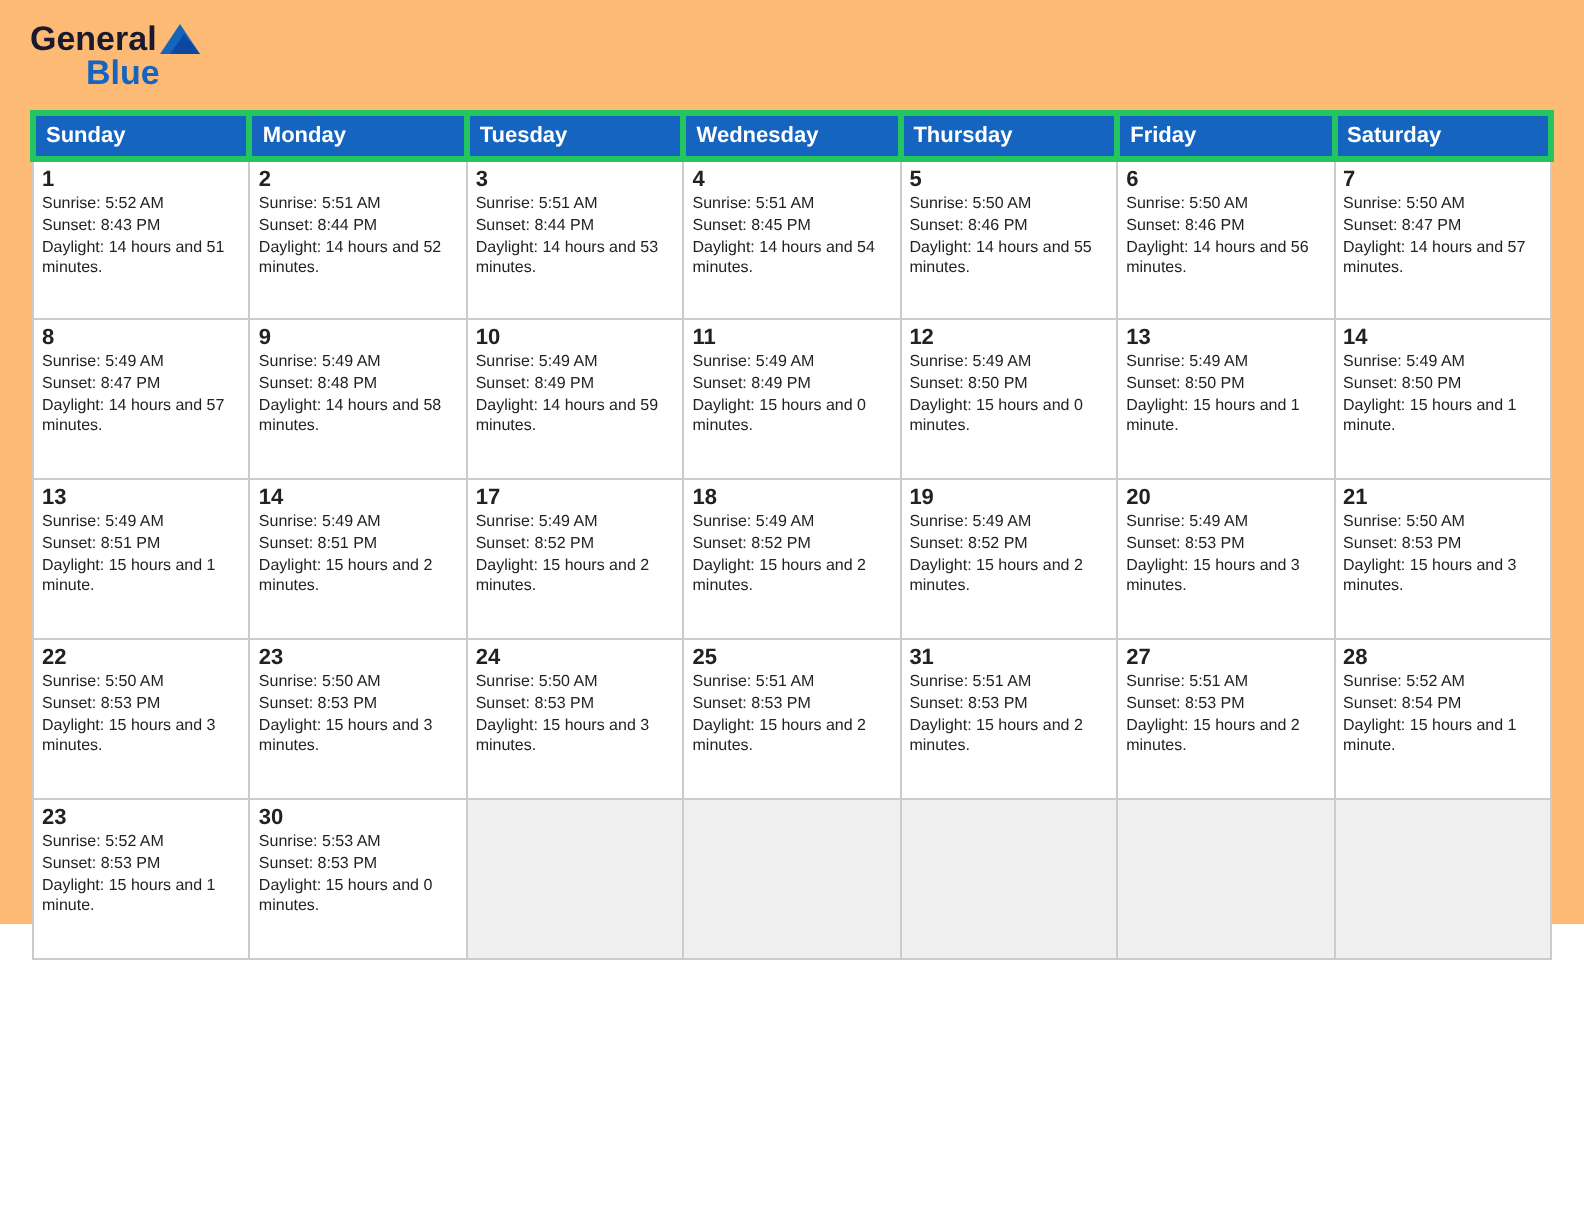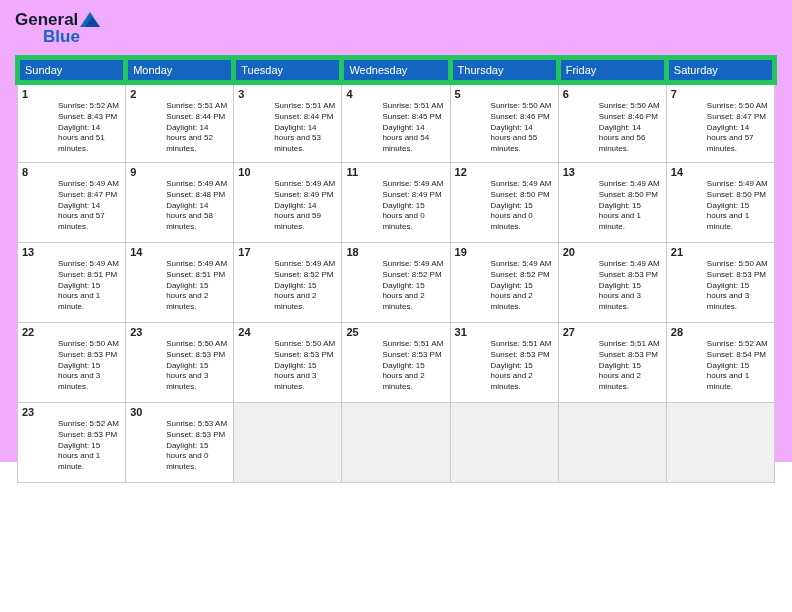--- a/index.html
+++ b/index.html
@@ -6,21 +6,21 @@
     body {
       font-family: Arial, sans-serif;
       background: #fff;
       width: 792px;
       height: 612px;
       overflow: hidden;
     }
     .page {
       width: 792px;
       height: 462px;
-      background: #f0abfc;
+      background: #fdba74;
       padding: 10px 15px;
     }
     .header {
       display: flex;
       justify-content: space-between;
       align-items: flex-start;
       margin-bottom: 8px;
     }
     .logo {
       display: flex;
@@ -43,24 +43,24 @@
     }
     .calendar {
       width: 100%;
       border-collapse: collapse;
       table-layout: fixed;
     }
     .calendar th {
       background: #1565c0;
       color: #fff;
       font-size: 11px;
-      font-weight: normal;
+      font-weight: bold;
       padding: 4px 5px;
       text-align: left;
-      border: 5px solid #22c55e;
+      border: 3px solid #22c55e;
     }
     .calendar td {
       border: 1px solid #ccc;
       vertical-align: top;
       padding: 3px 4px;
       font-size: 8.5px;
       color: #222;
       height: 80px;
       background: #fff;
     }
@@ -70,21 +70,20 @@
     .day-num {
       font-size: 11px;
       font-weight: bold;
       display: block;
       margin-bottom: 1px;
     }
     .day-info {
       font-size: 8px;
       line-height: 1.35;
       color: #222;
-      margin-left: 36px;
     }
   </style>
 </head>
 <body>
 
 <div class="page">
   <div class="header">
     <div class="logo">
       <div style="display:flex;align-items:center;">
         <span class="logo-general" style="font-size:17px;font-weight:bold;">General</span>

